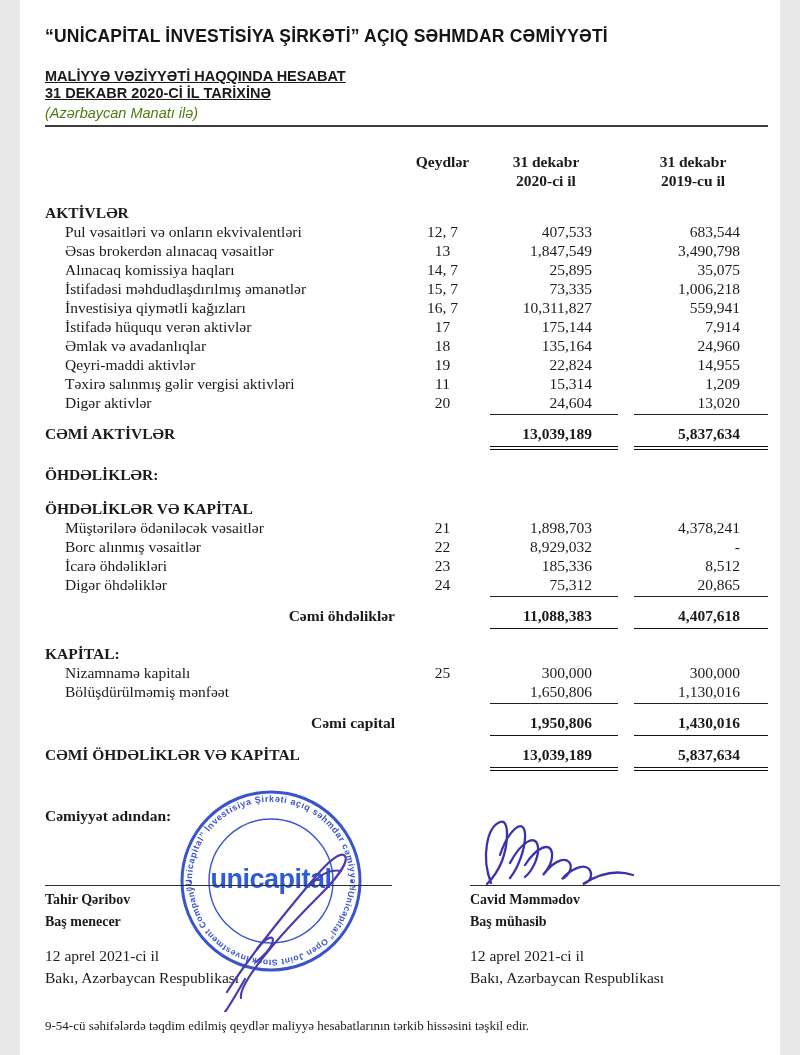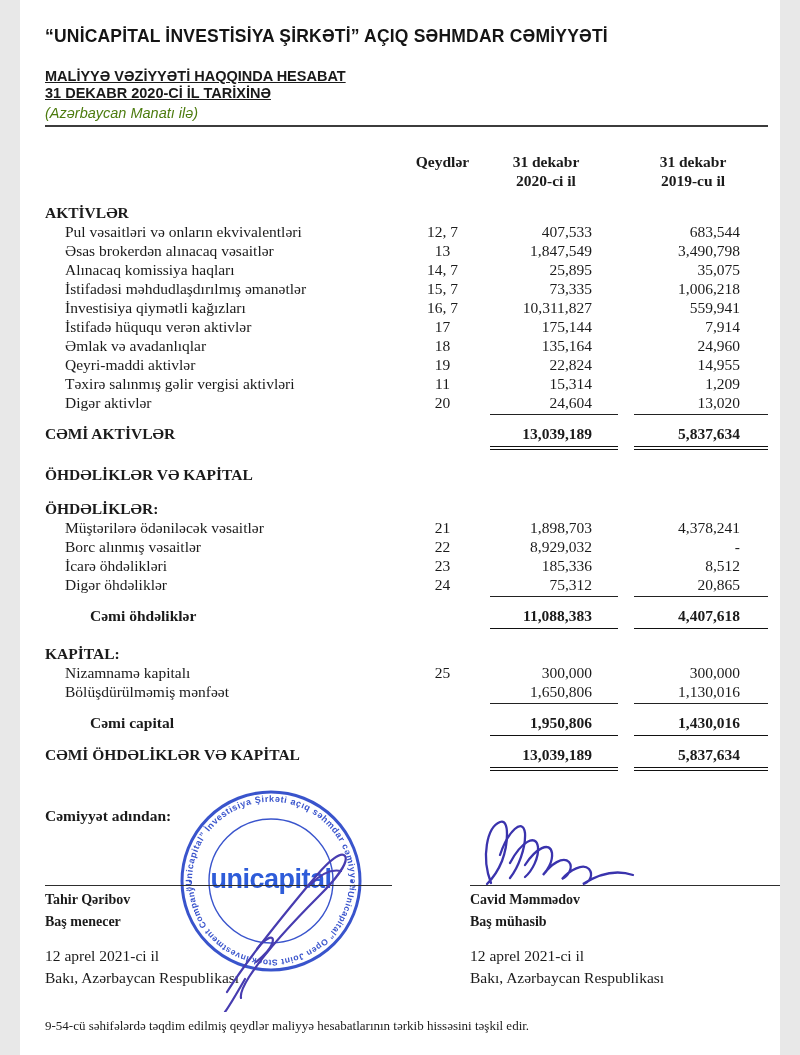--- a/index.html
+++ b/index.html
@@ -41,21 +41,21 @@
   .c-v2019{width:134px;text-align:right;padding-right:28px;box-sizing:border-box;}
 
   .thead{font-weight:bold;margin-bottom:13px;}
   .thead .c-v2020,.thead .c-v2019{text-align:center;padding-right:16px;}
 
   .frow.section{margin-top:15px;}
   .frow.section .c-label{font-weight:bold;}
   .frow.section:first-child{margin-top:10px;}
   .frow.item .c-label{padding-left:20px;}
   .frow.subtotal{margin-top:9px;}
-  .frow.subtotal .c-label{padding-left:45px;}
+  .frow.subtotal .c-label{padding-left:45px;text-align:right;}
   .frow.total{margin-top:9px;margin-bottom:5px;}
   .frow.total .c-label,.frow.total .c-v2020,.frow.total .c-v2019,
   .frow.subtotal .c-label,.frow.subtotal .c-v2020,.frow.subtotal .c-v2019{font-weight:bold;}
   .frow.ulrow .c-v2020,.frow.ulrow .c-v2019{border-bottom:1.5px solid #222;padding-bottom:2px;}
   .frow.rule-single .c-v2020,.frow.rule-single .c-v2019{border-bottom:1.6px solid #111;padding-bottom:3px;}
   .frow.rule-double .c-v2020,.frow.rule-double .c-v2019{border-bottom:4px double #111;padding-bottom:3px;}
 
   
   .sig-area{position:relative;height:215px;margin-top:28px;}
   .on-behalf{font-weight:bold;font-size:15.5px;position:absolute;left:0;top:8px;}
@@ -183,28 +183,28 @@
           <div class="c-v2019">13,020</div>
         </div>
         <div class="frow total rule-double">
           <div class="c-label">CƏMİ AKTİVLƏR</div>
           <div class="c-note"></div>
           <div class="c-v2020">13,039,189</div>
           <div class="c-gap"></div>
           <div class="c-v2019">5,837,634</div>
         </div>
         <div class="frow section">
+          <div class="c-label">ÖHDƏLİKLƏR:</div>
+          <div class="c-note"></div>
+          <div class="c-v2020"></div>
+          <div class="c-gap"></div>
+          <div class="c-v2019"></div>
+        </div>
+        <div class="frow section">
           <div class="c-label">ÖHDƏLİKLƏR VƏ KAPİTAL</div>
-          <div class="c-note"></div>
-          <div class="c-v2020"></div>
-          <div class="c-gap"></div>
-          <div class="c-v2019"></div>
-        </div>
-        <div class="frow section">
-          <div class="c-label">ÖHDƏLİKLƏR:</div>
           <div class="c-note"></div>
           <div class="c-v2020"></div>
           <div class="c-gap"></div>
           <div class="c-v2019"></div>
         </div>
         <div class="frow item">
           <div class="c-label">Müştərilərə ödəniləcək vəsaitlər</div>
           <div class="c-note">21</div>
           <div class="c-v2020">1,898,703</div>
           <div class="c-gap"></div>

